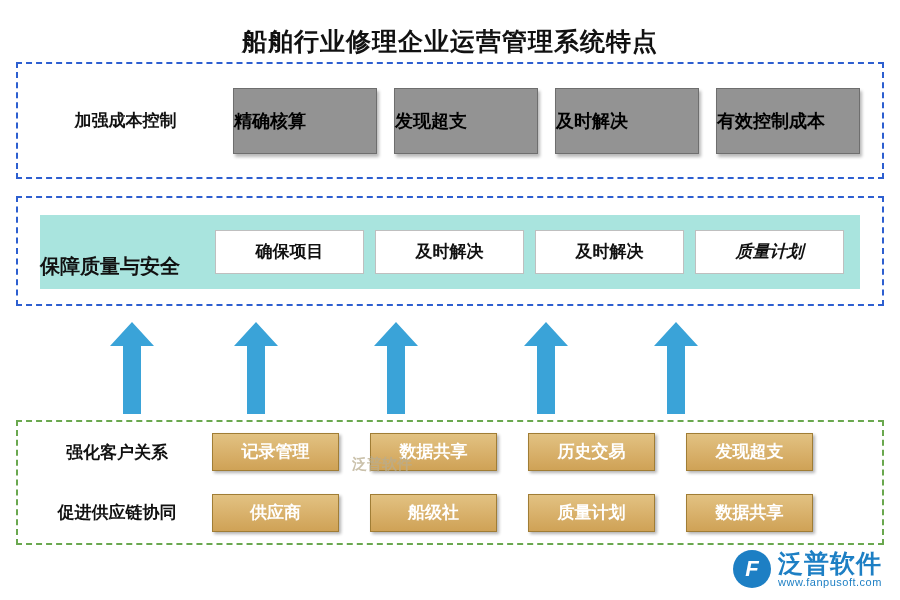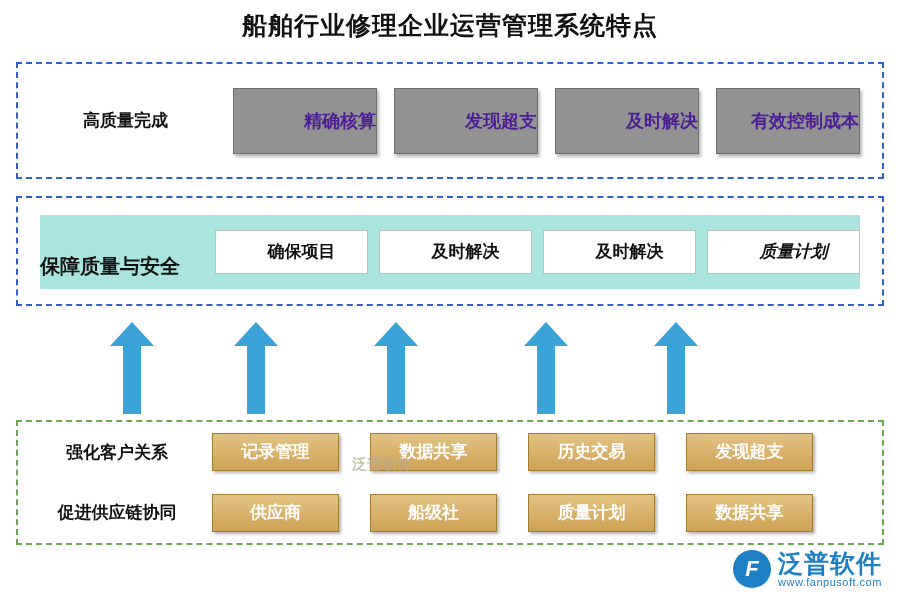--- a/index.html
+++ b/index.html
@@ -15,21 +15,21 @@
     position: relative;
   }
 
   
   .title {
     text-align: center;
     font-size: 25px;
     font-weight: bold;
     color: #111111;
     letter-spacing: 1px;
-    padding-top: 8px;
+    padding-top: 24px;
     height: 34px;
     line-height: 34px;
   }
 
   
   .panel {
     position: absolute;
     box-sizing: border-box;
   }
   .panel-blue {
@@ -57,27 +57,27 @@
     color: #111;
     text-align: center;
   }
   .label-cost {
     width: 215px;
     flex: 0 0 215px;
   }
   .gray-box {
     background: #939393;
     border: 1px solid #6e6e6e;
-    color: #4c1d95;
+    color: #000000;
     font-size: 18px;
     font-weight: bold;
     width: 142px;
     height: 64px;
     line-height: 64px;
-    text-align: right;
+    text-align: left;
     margin-right: 17px;
     box-shadow: 2px 3px 3px rgba(0,0,0,0.28);
   }
   .gray-box:last-child { margin-right: 5px; }
 
   
   #panel-quality {
     left: 16px;
     top: 196px;
     width: 868px;
@@ -106,21 +106,20 @@
     background: #ffffff;
     border: 1px solid #bfbfbf;
     color: #111111;
     font-size: 17px;
     font-weight: bold;
     width: 147px;
     height: 42px;
     line-height: 42px;
     text-align: center;
     margin-right: 11px;
-    padding-left: 20px;
   }
   .white-box:last-child { margin-right: 0; font-style: italic; }
 
   
   .arrow {
     position: absolute;
     width: 44px;
     fill: #3aa3d8;
   }
 
@@ -207,21 +206,21 @@
     letter-spacing: 0.5px;
   }
 </style>
 </head>
 <body>
 
 <div class="title">船舶行业修理企业运营管理系统特点</div>
 
 <div class="panel panel-blue" id="panel-cost">
   <div class="row">
-    <div class="row-label label-cost">高质量完成</div>
+    <div class="row-label label-cost">加强成本控制</div>
     <div class="gray-box">精确核算</div>
     <div class="gray-box">发现超支</div>
     <div class="gray-box">及时解决</div>
     <div class="gray-box">有效控制成本</div>
   </div>
 </div>
 
 <div class="panel panel-blue" id="panel-quality">
   <div class="teal-strip">
     <div class="label-quality">保障质量与安全</div>

